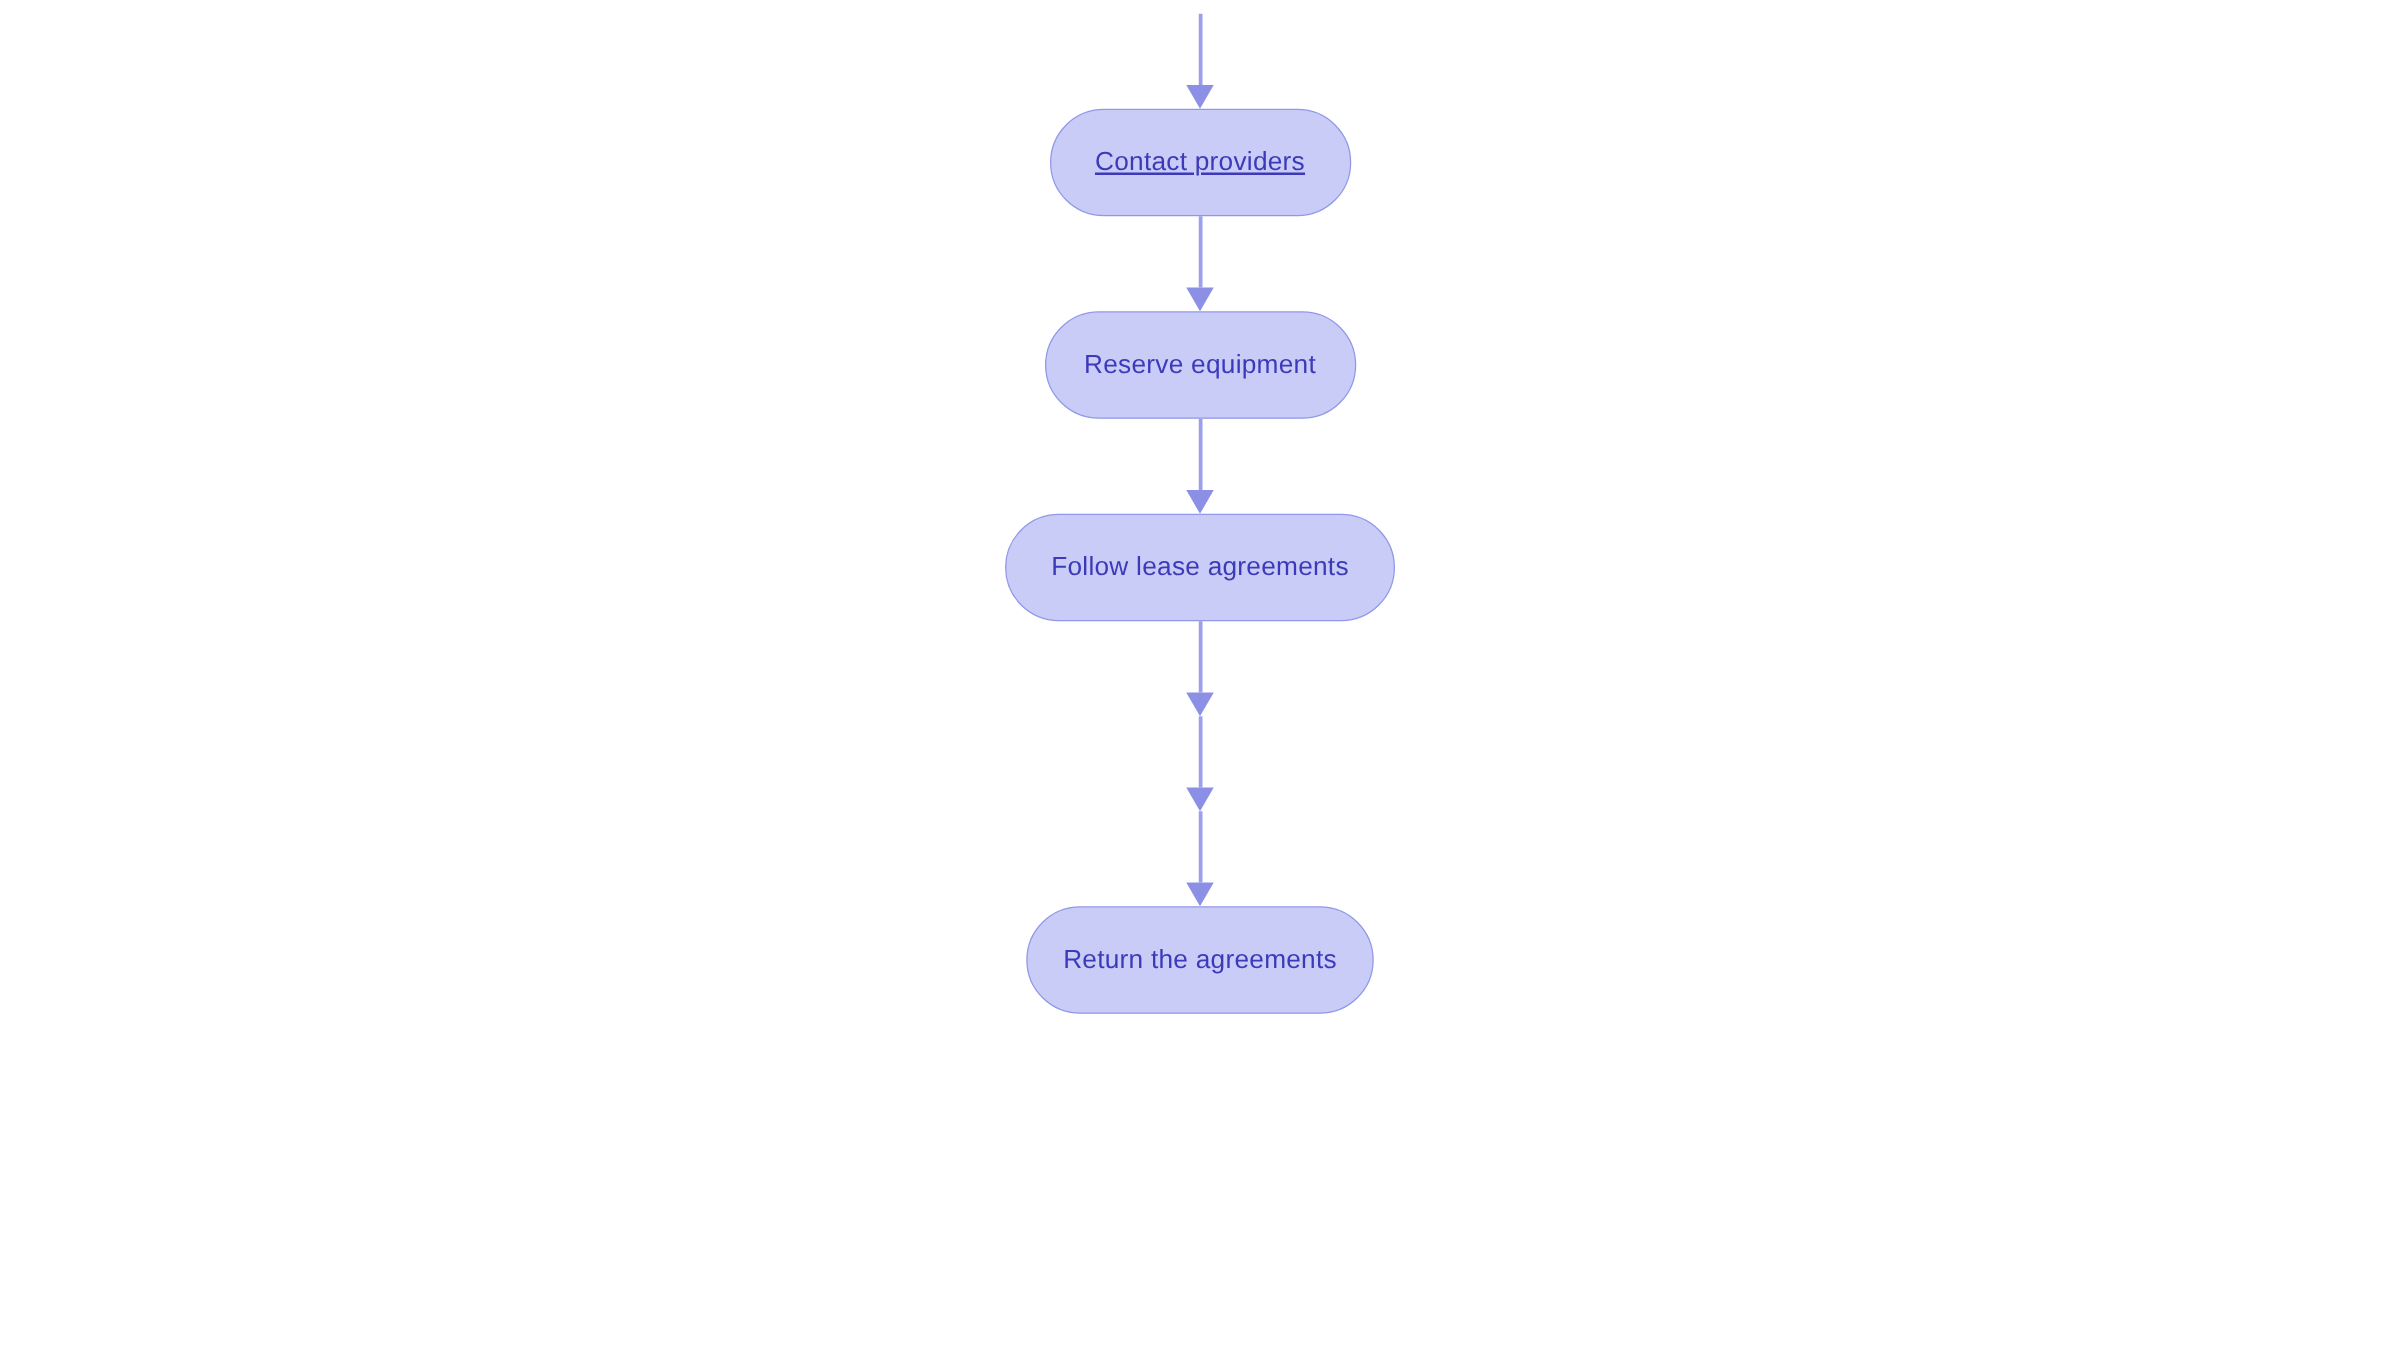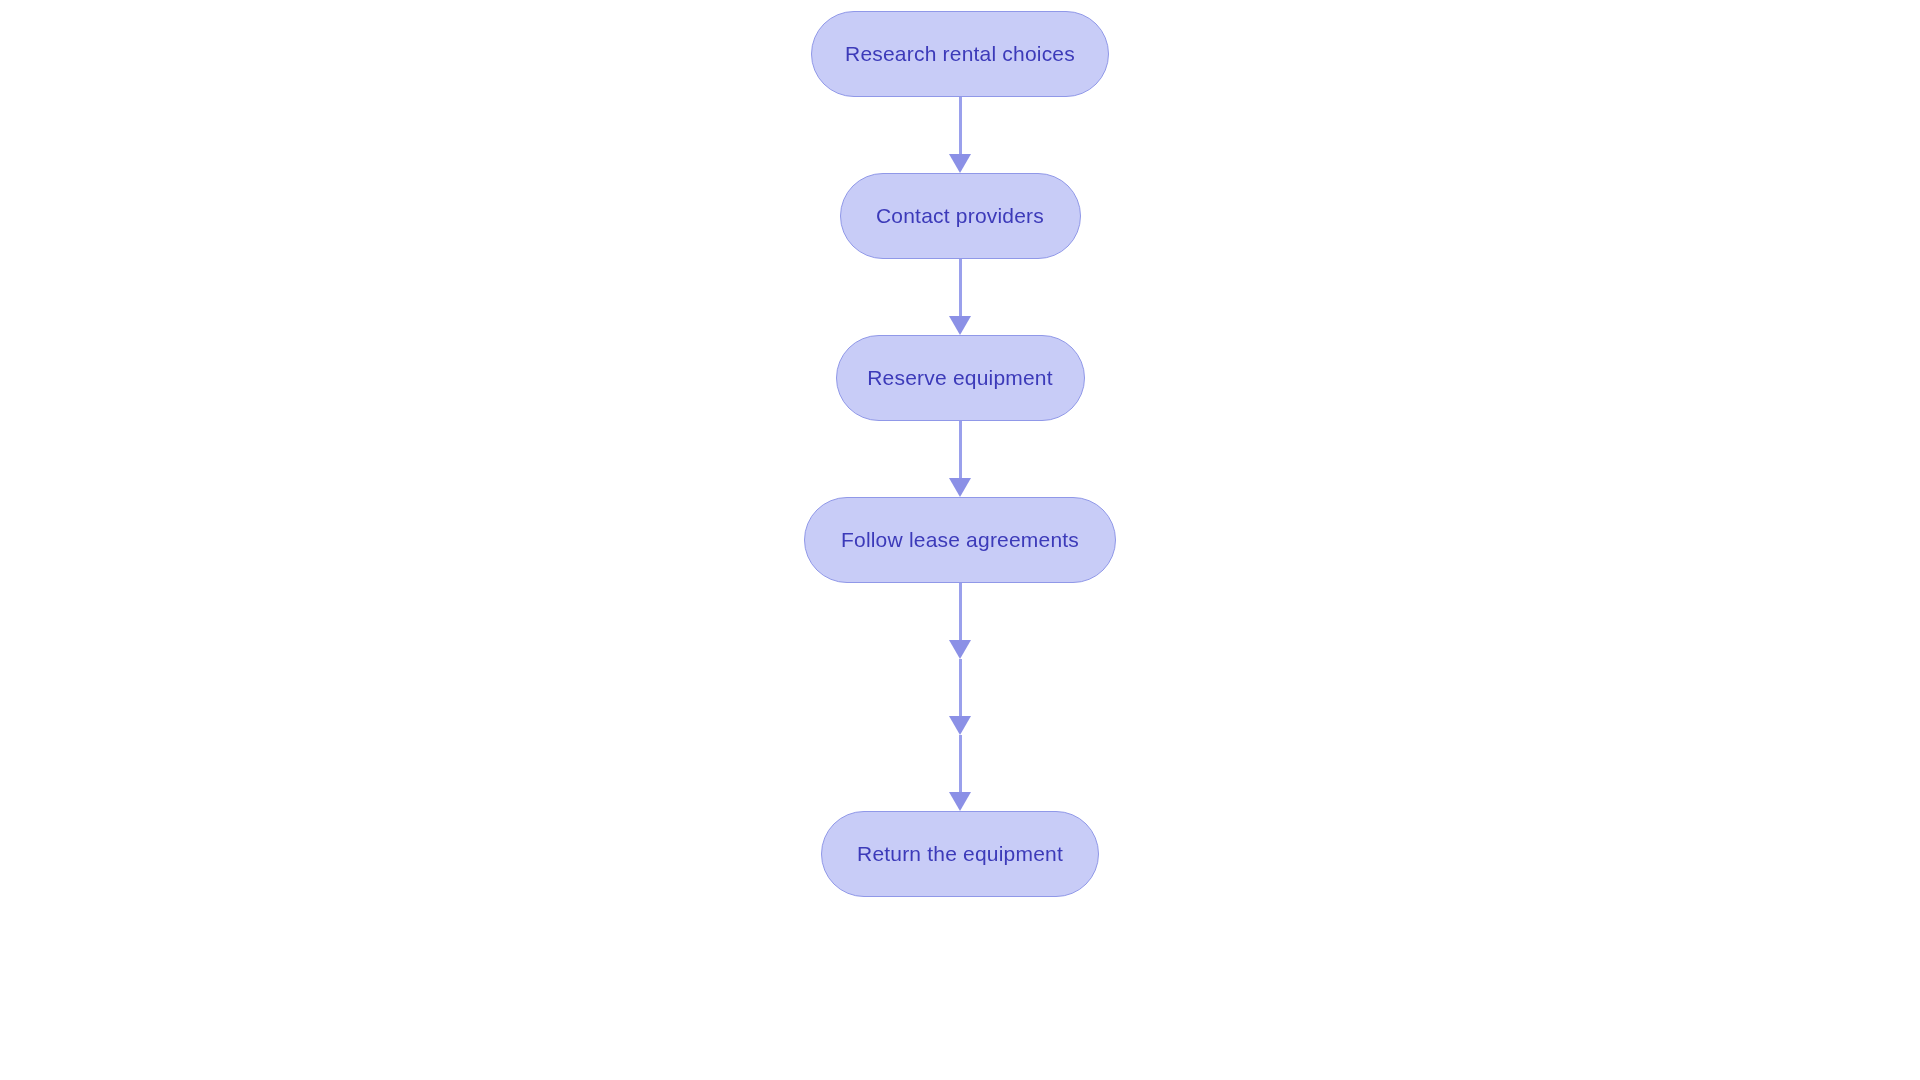--- a/index.html
+++ b/index.html
@@ -57,28 +57,25 @@
     border-left: 11px solid transparent;
     border-right: 11px solid transparent;
     border-top: 19px solid var(--arrow-head, #8b90e6);
   }
 </style>
 </head>
 <body>
 
 <div class="stage">
   <div class="flow" id="flow">
-      <div class="node" style="width: 298px;">
-        <span>Research rental choices</span>
-      </div>
       <div class="connector">
         <div class="line"></div>
         <div class="head"></div>
       </div>
-      <div class="node" style="width: 241px;">
+      <div class="node" style="width: 241px; text-decoration: underline;">
         <span>Contact providers</span>
       </div>
       <div class="connector">
         <div class="line"></div>
         <div class="head"></div>
       </div>
       <div class="node" style="width: 249px;">
         <span>Reserve equipment</span>
       </div>
       <div class="connector">
@@ -94,16 +91,16 @@
       </div>
       <div class="connector">
         <div class="line"></div>
         <div class="head"></div>
       </div>
       <div class="connector">
         <div class="line"></div>
         <div class="head"></div>
       </div>
       <div class="node" style="width: 278px;">
-        <span>Return the equipment</span>
+        <span>Return the agreements</span>
       </div>
     </div>
 </div>
 
 </body></html>

